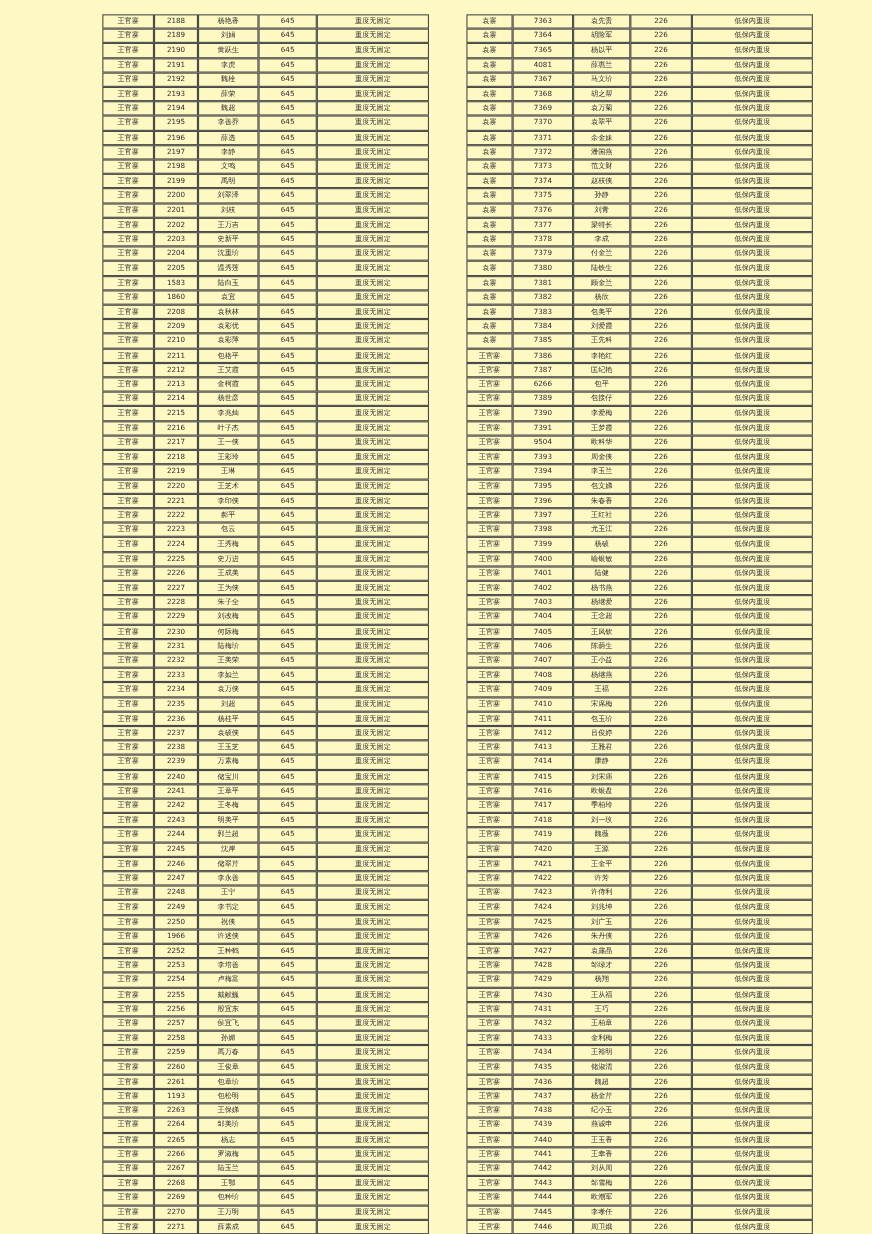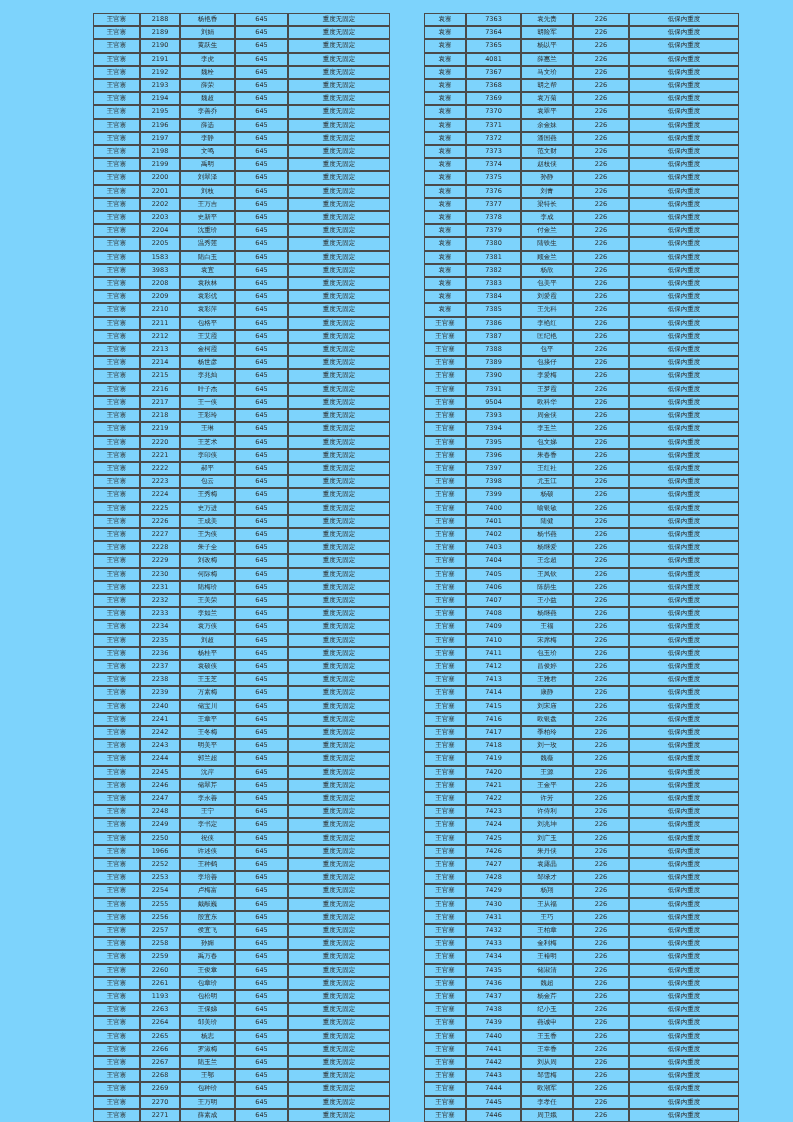--- a/index.html
+++ b/index.html
@@ -10,21 +10,21 @@
   body {
     width: 793px;
     height: 1122px;
     position: relative;
     font-family: "DejaVu Sans", sans-serif;
     color: #1a1a1a;
   }
   .page {
     position: absolute;
     inset: 0;
-    background: #7dd3fc;
+    background: #fef9c3;
   }
   table.roster {
     position: absolute;
     top: 13px;
     border-collapse: separate;
     border-spacing: 0;
     table-layout: fixed;
   }
   table.roster td {
     border: 1px solid #4a4a4a;
@@ -183,21 +183,21 @@
         </tr>
         <tr>
           <td>王官寨</td>
           <td>1583</td>
           <td>陆白玉</td>
           <td>645</td>
           <td>重度无固定</td>
         </tr>
         <tr>
           <td>王官寨</td>
-          <td>3983</td>
+          <td>1860</td>
           <td>袁宜</td>
           <td>645</td>
           <td>重度无固定</td>
         </tr>
         <tr>
           <td>王官寨</td>
           <td>2208</td>
           <td>袁秋林</td>
           <td>645</td>
           <td>重度无固定</td>
@@ -825,21 +825,21 @@
         </tr>
         <tr>
           <td>王官寨</td>
           <td>7387</td>
           <td>匡纪艳</td>
           <td>226</td>
           <td>低保内重度</td>
         </tr>
         <tr>
           <td>王官寨</td>
-          <td>7388</td>
+          <td>6266</td>
           <td>包平</td>
           <td>226</td>
           <td>低保内重度</td>
         </tr>
         <tr>
           <td>王官寨</td>
           <td>7389</td>
           <td>包接仔</td>
           <td>226</td>
           <td>低保内重度</td>

